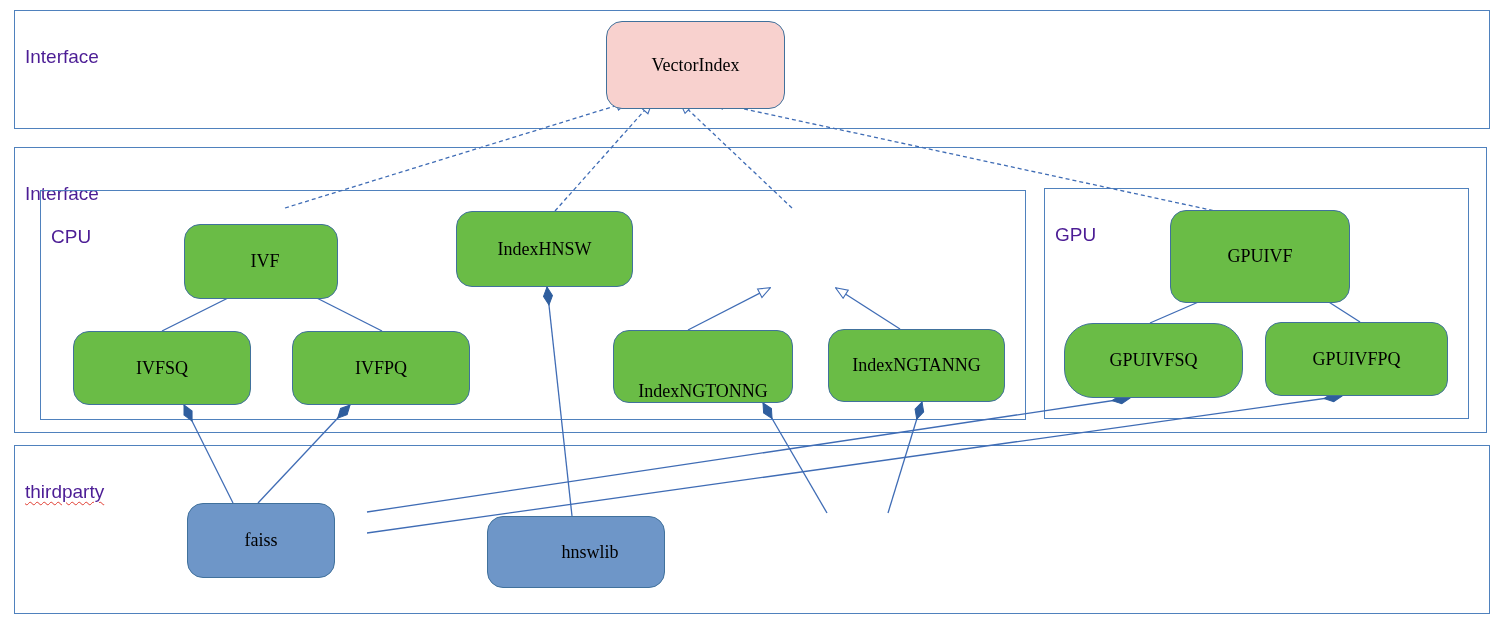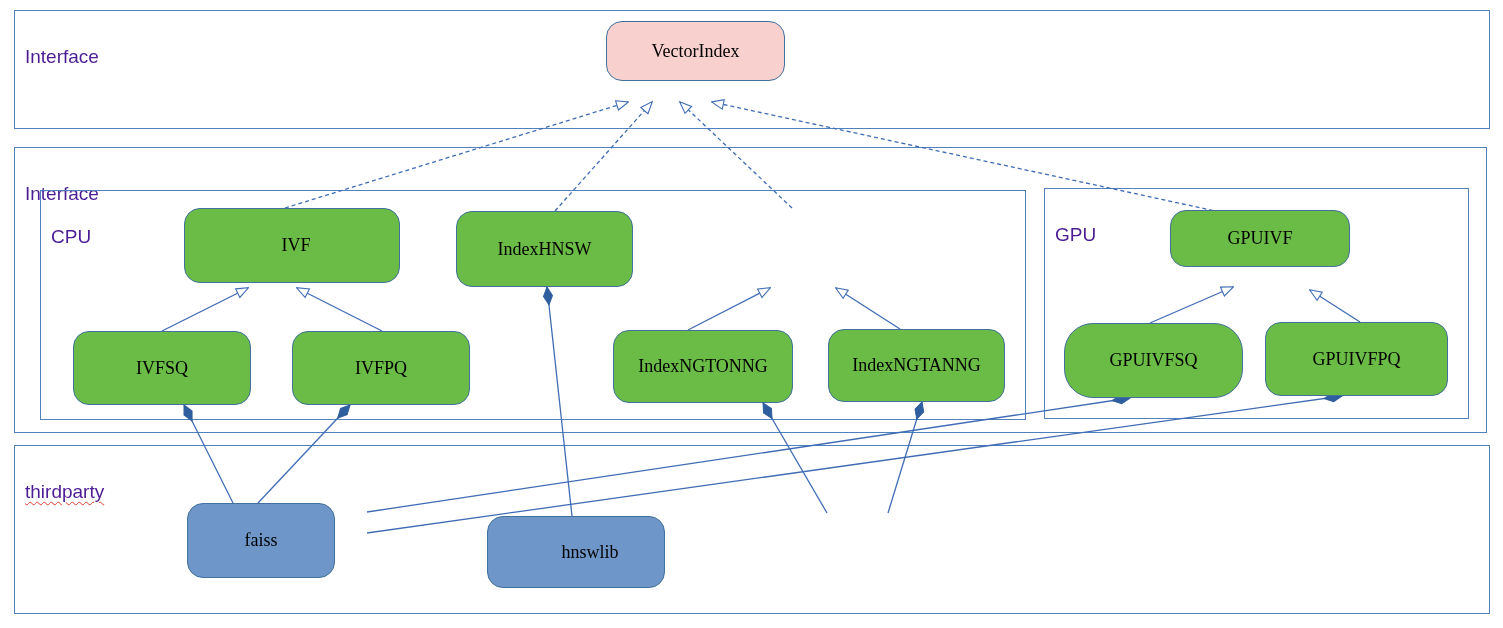--- a/index.html
+++ b/index.html
@@ -108,46 +108,46 @@
 
     <line class="edge" x1="184" y1="405" x2="233" y2="503" marker-start="url(#dia)"></line>
     <line class="edge" x1="350" y1="405" x2="258" y2="503" marker-start="url(#dia)"></line>
     <line class="edge" x1="547" y1="287" x2="572" y2="516" marker-start="url(#dia)"></line>
     <line class="edge" x1="763" y1="403" x2="827" y2="513" marker-start="url(#dia)"></line>
     <line class="edge" x1="922" y1="402" x2="888" y2="513" marker-start="url(#dia)"></line>
     <line class="edge" x1="1130" y1="398" x2="367" y2="512" marker-start="url(#dia)"></line>
     <line class="edge" x1="1342" y1="396" x2="367" y2="533" marker-start="url(#dia)"></line>
   </svg>
 
-  <div class="node interface-node" style="left:606px; top:21px; width:179px; height:60px;">
+  <div class="node interface-node" style="left:606px; top:21px; width:179px; height:88px;">
     <span>VectorIndex</span>
   </div>
 
-  <div class="node class-node" style="left:184px; top:208px; width:216px; height:75px;padding-left:8px;">
+  <div class="node class-node" style="left:184px; top:224px; width:154px; height:75px;padding-left:8px;">
     <span>IVF</span>
   </div>
 
   <div class="node class-node" style="left:456px; top:211px; width:177px; height:76px;">
     <span>IndexHNSW</span>
   </div>
 
 
-  <div class="node class-node" style="left:1170px; top:210px; width:180px; height:57px;">
+  <div class="node class-node" style="left:1170px; top:210px; width:180px; height:93px;">
     <span>GPUIVF</span>
   </div>
 
   <div class="node class-node" style="left:73px; top:331px; width:178px; height:74px;">
     <span>IVFSQ</span>
   </div>
 
   <div class="node class-node" style="left:292px; top:331px; width:178px; height:74px;">
     <span>IVFPQ</span>
   </div>
 
-  <div class="node class-node" style="left:613px; top:330px; width:180px; height:73px;">
+  <div class="node class-node" style="left:613px; top:330px; width:180px; height:73px;align-items:flex-end;">
     <span>IndexNGTONNG</span>
   </div>
 
   <div class="node class-node" style="left:828px; top:329px; width:177px; height:73px;">
     <span>IndexNGTANNG</span>
   </div>
 
   <div class="node class-node" style="left:1064px; top:323px; width:179px; height:75px;border-radius:29px;">
     <span>GPUIVFSQ</span>
   </div>

